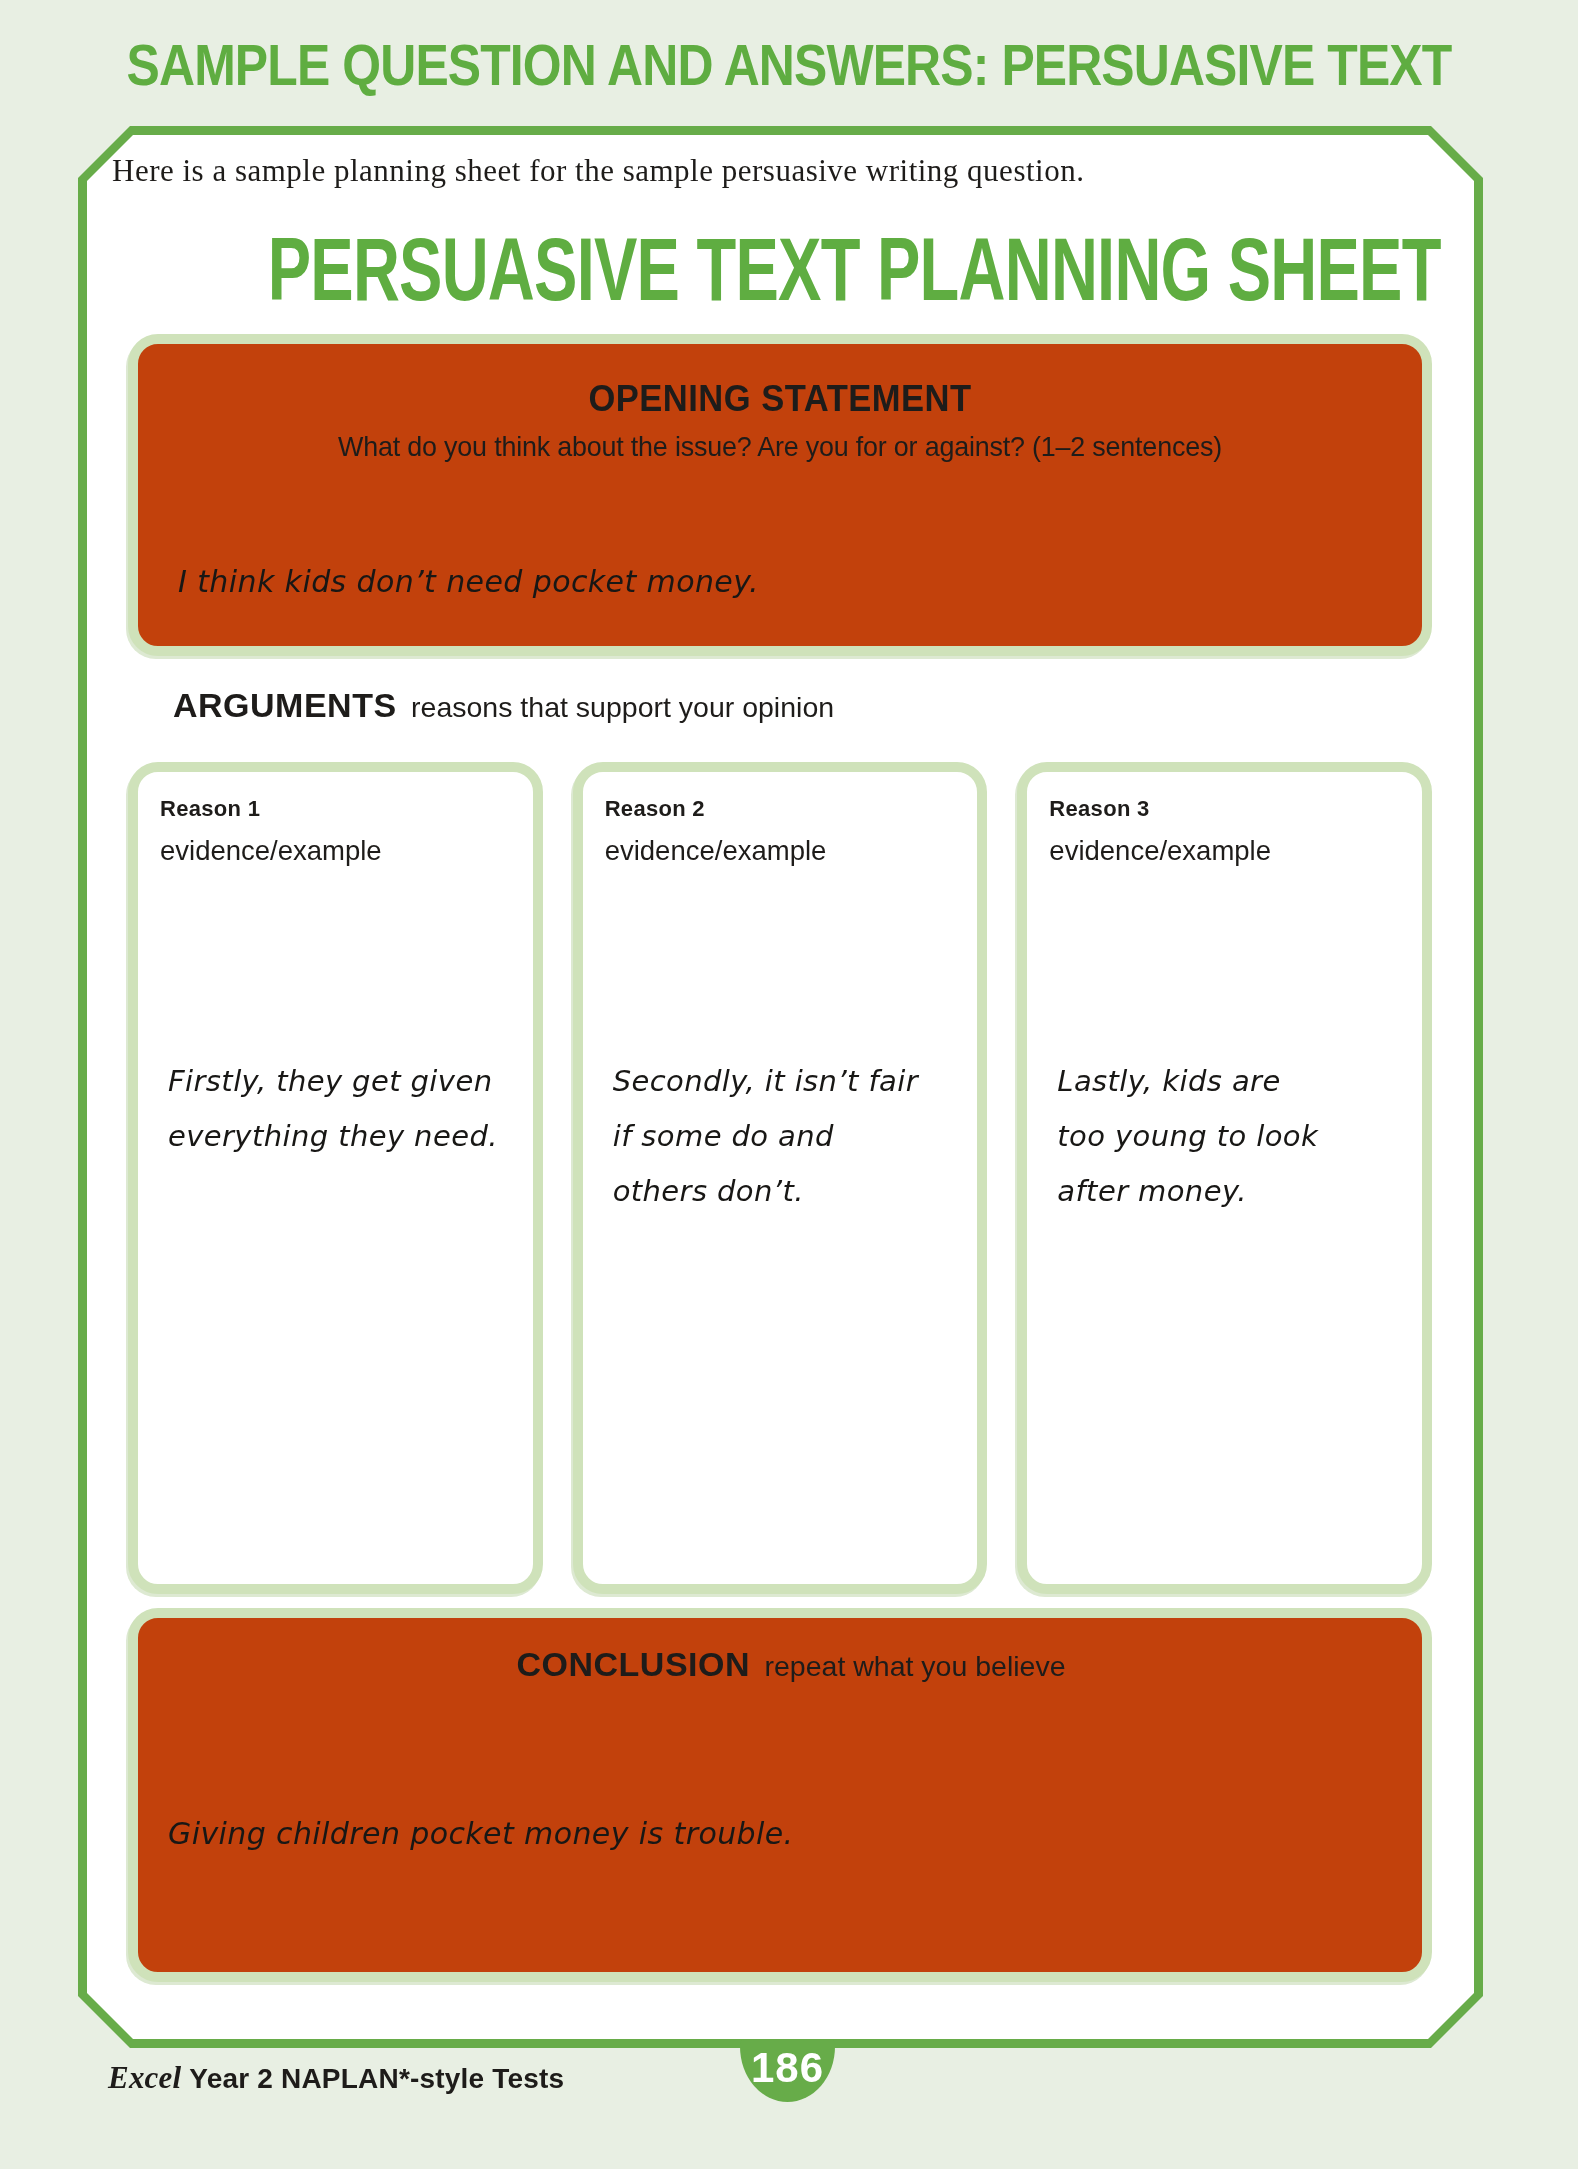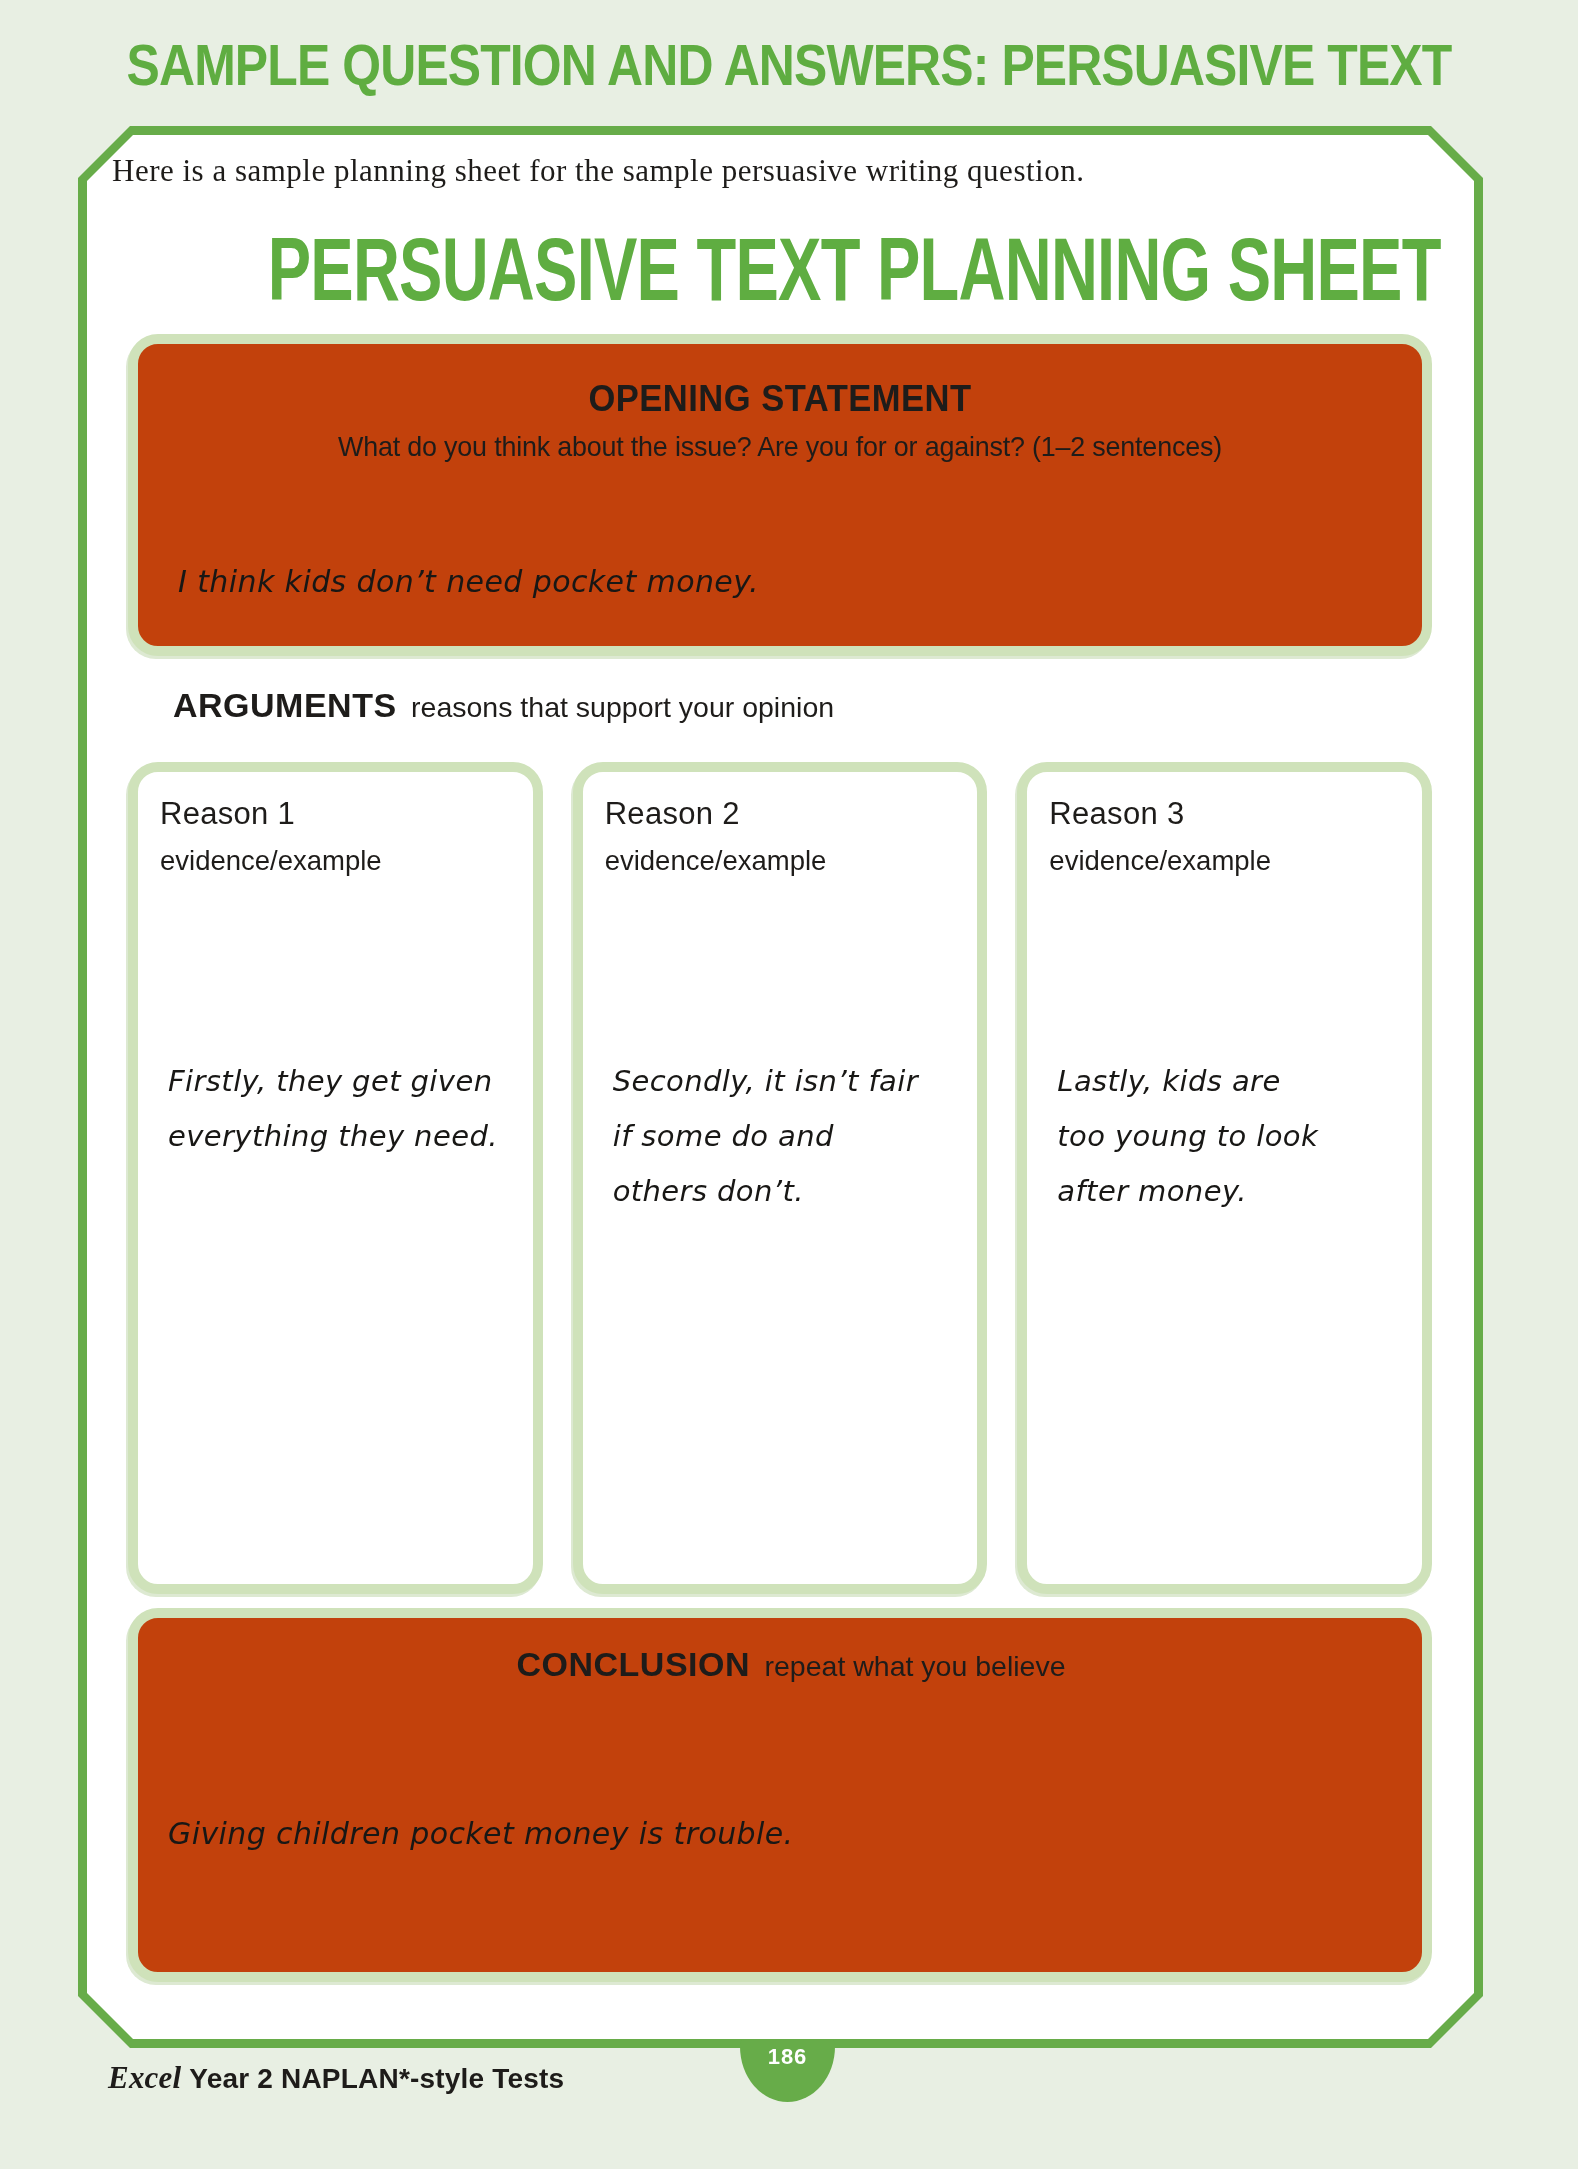--- a/index.html
+++ b/index.html
@@ -103,21 +103,21 @@
     display:flex; gap:30px;
   }
   .card {
     flex:1; position:relative;
     background:#fff;
     border:10px solid #cfe2ba;
     border-radius:30px;
     box-shadow:-2px 3px 0 0 #dde9d2;
     padding:24px 18px 0 22px;
   }
-  .card-label { font-size:31px; font-weight:normal; letter-spacing:0.3px; }
+  .card-label { font-size:22px; font-weight:bold; letter-spacing:0.3px; }
   .card-sub   { font-size:27.5px; margin-top:13px; }
   .card-answer {
     position:absolute; left:30px; top:282px; right:20px;
     line-height:1.9;
     white-space:pre-line;
   }
 
   
   .panel.conclusion { left:50px; top:1482px; width:1304px; height:374px; }
   .conclusion-head { padding:27px 0 0 22px; white-space:nowrap;text-align:center; }
@@ -127,21 +127,21 @@
   .badge {
     position:absolute; left:740px; top:2040px;
     width:95px; height:62px;
     background:#67ac49;
     border-radius:4px 4px 48px 48px / 4px 4px 56px 56px;
     text-align:center;
     z-index:3;
   }
   .badge span {
     display:inline-block; margin-top:4px;
-    font-size:22px; font-weight:bold; color:#ffffff;
+    font-size:42px; font-weight:bold; color:#ffffff;
     letter-spacing:1px;
   }
   .footer {
     position:absolute; left:108px; top:2060px;
     font-size:28px; font-weight:bold; letter-spacing:0.2px;
     white-space:nowrap;
   }
   .footer .brand {
     font-family:"Liberation Serif", serif;
     font-style:italic; font-weight:bold;

